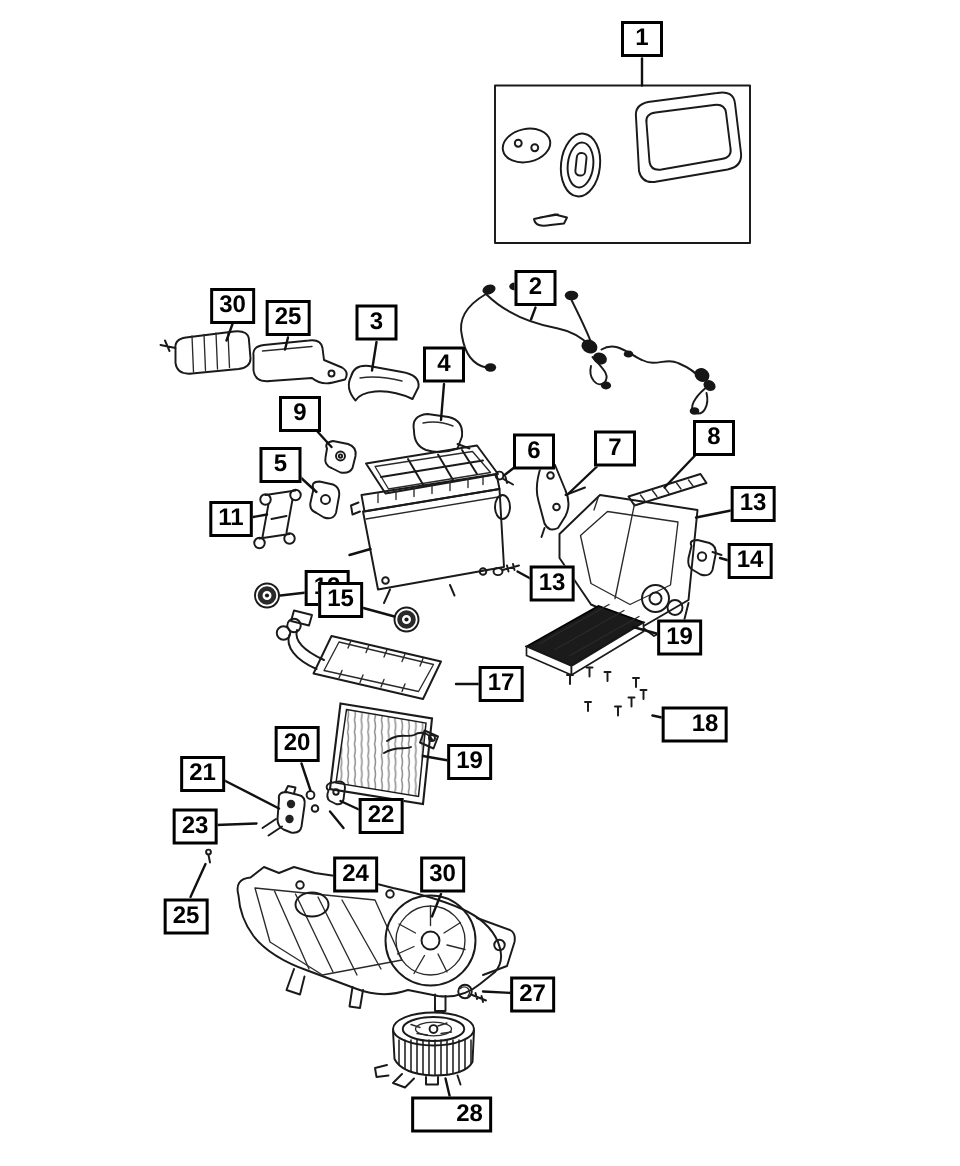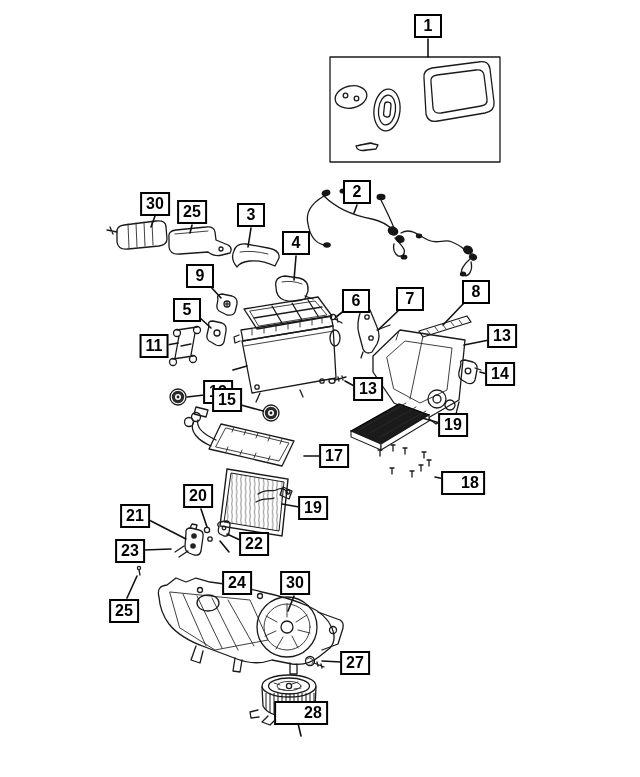--- a/index.html
+++ b/index.html
@@ -316,15 +316,15 @@
       <div class="callout" style="left: 463px; top: 483px; padding-left: 18px;">18</div>
       <div class="callout" style="left: 313px; top: 508px;">19</div>
       <div class="callout" style="left: 198px; top: 496px;">20</div>
       <div class="callout" style="left: 135px; top: 516px;">21</div>
       <div class="callout" style="left: 254px; top: 544px;">22</div>
       <div class="callout" style="left: 130px; top: 551px;">23</div>
       <div class="callout" style="left: 237px; top: 583px;">24</div>
       <div class="callout" style="left: 124px; top: 611px; text-align: center;">25</div>
       <div class="callout" style="left: 295px; top: 583px;">30</div>
       <div class="callout" style="left: 355px; top: 663px;">27</div>
-      <div class="callout" style="left: 301px; top: 713px; padding-left: 28px;">28</div>
+      <div class="callout" style="left: 301px; top: 743px; padding-left: 28px;">28</div>
     </div>
 </div>
 
 </body></html>

